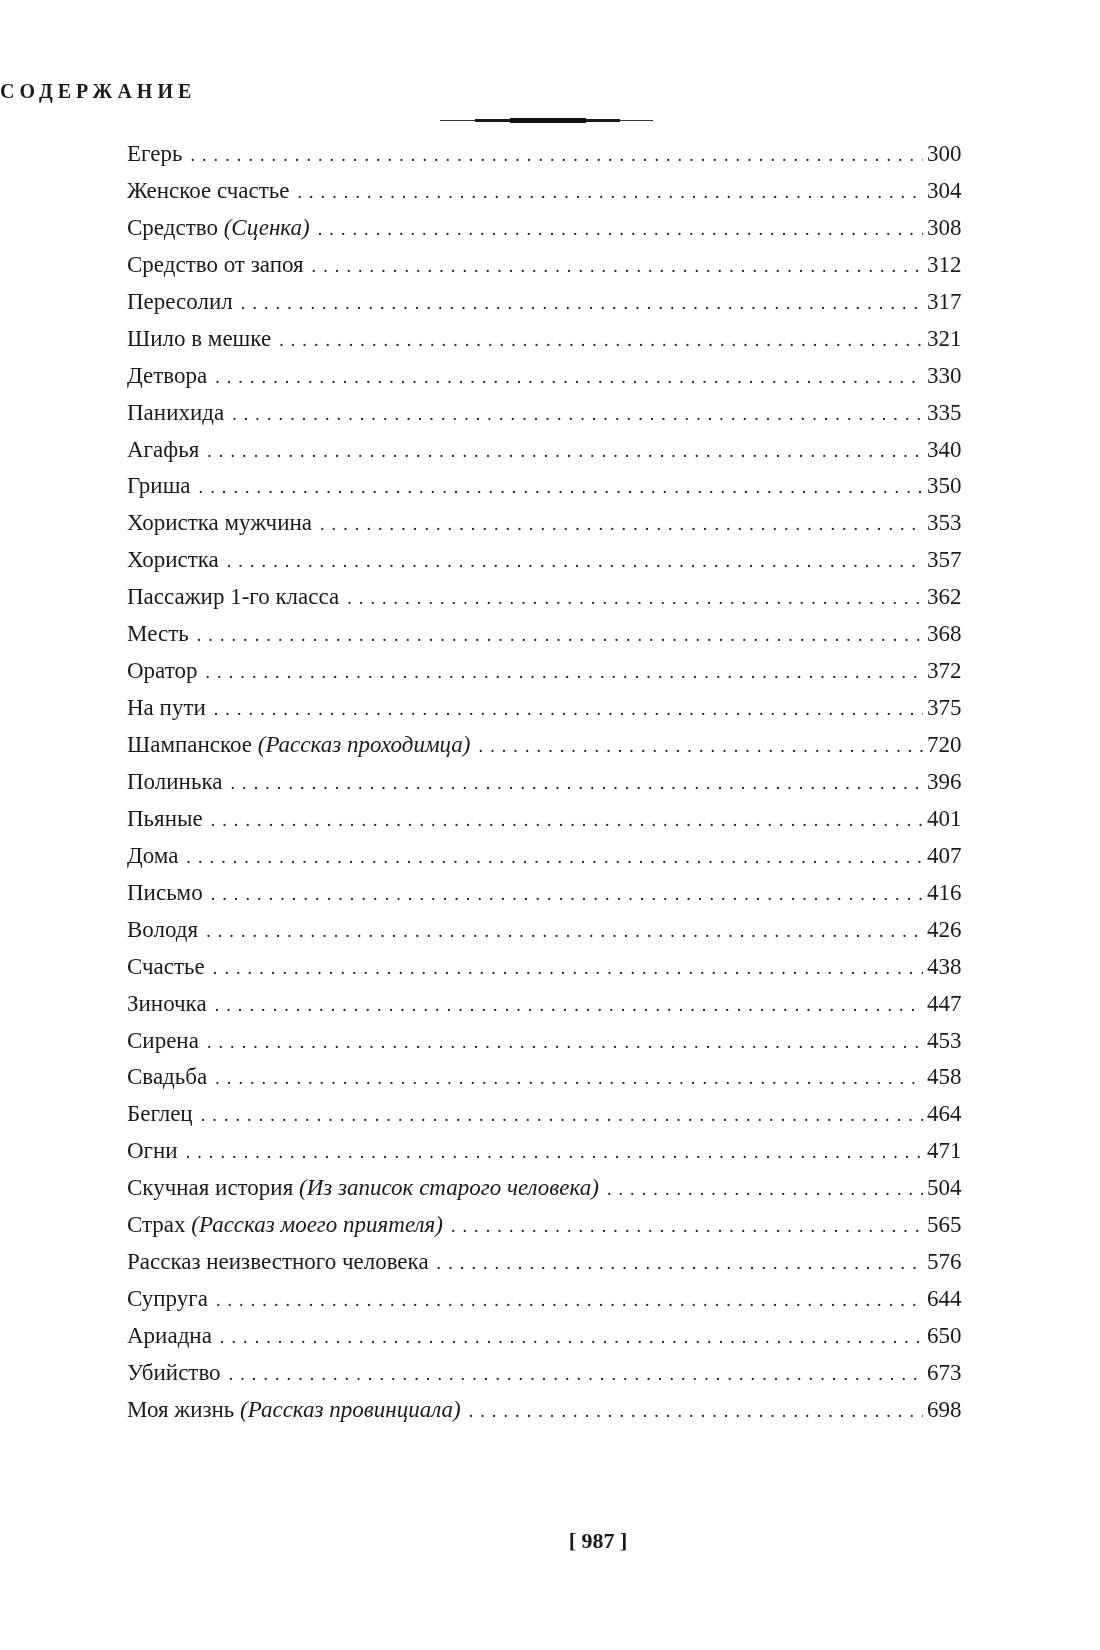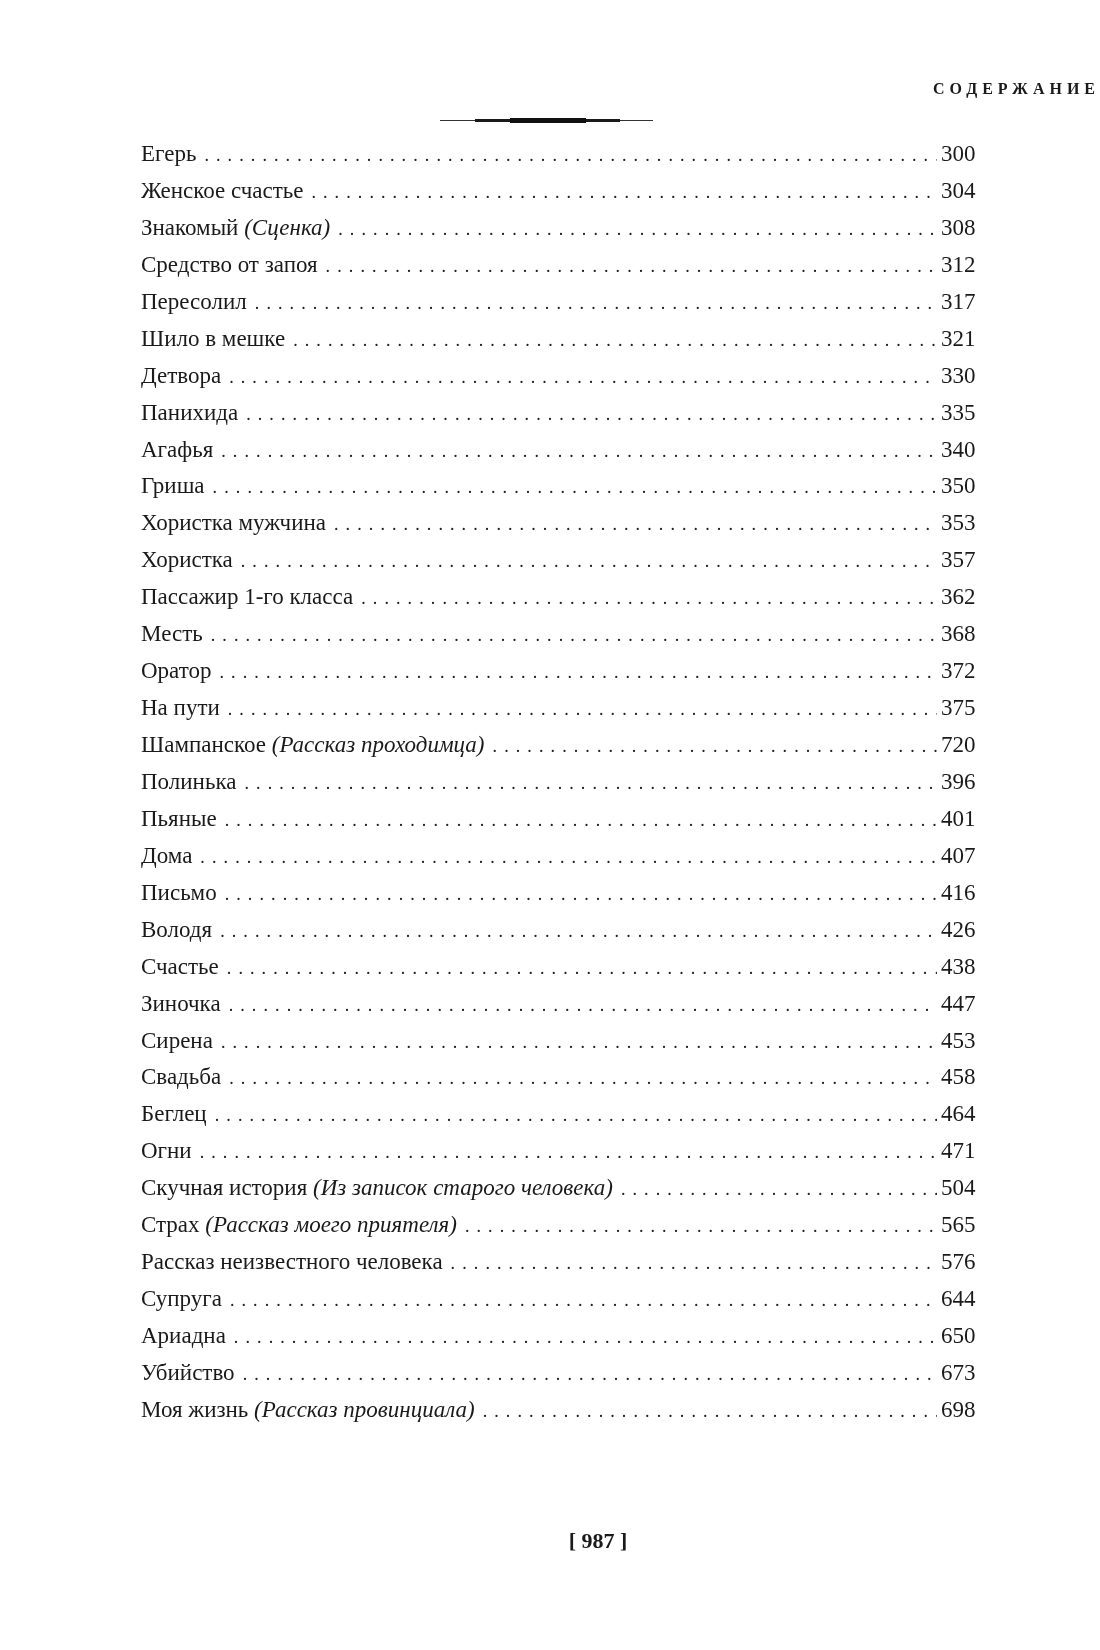--- a/index.html
+++ b/index.html
@@ -1,24 +1,24 @@
 <!DOCTYPE html>
 <html><head>
 <meta charset="utf-8">
 <style>
   html, body { margin: 0; padding: 0; background: #ffffff; }
   body { width: 1100px; height: 1650px; position: relative; overflow: hidden;
          font-family: "Liberation Serif", "DejaVu Serif", serif; color: #1a1a1a; }
-  .title { position: absolute; top: 80px; left: 0; width: 1100px; text-align: right;
-           font-size: 16px; font-weight: bold; letter-spacing: 5px; color: #1a1a1a; }
+  .title { position: absolute; top: 80px; left: 0; width: 1100px; text-align: left;
+           font-size: 20px; font-weight: bold; letter-spacing: 5px; color: #1a1a1a; }
   .rule { position: absolute; top: 118px; left: 440px; width: 213px; height: 6px; }
   .rule .thin { position: absolute; left: 0; right: 0; top: 2px; height: 1px; background: #333; }
   .rule .mid { position: absolute; left: 35px; width: 145px; top: 1px; height: 3px; background: #1a1a1a; }
   .rule .thick { position: absolute; left: 70px; width: 76px; top: 0; height: 5px; background: #111; }
-  .toc { position: absolute; top: 136px; left: 141px; width: 840px; margin: 0; padding: 0; list-style: none; }
+  .toc { position: absolute; top: 136px; left: 127px; width: 840px; margin: 0; padding: 0; list-style: none; }
   .entry { display: flex; align-items: baseline; height: 36.95px; font-size: 23px; line-height: 36.95px; white-space: nowrap; }
   .entry .name { flex: 0 0 auto; }
   .entry .sub { font-style: italic; }
   .entry .leader { flex: 1 1 auto; overflow: hidden; margin: 0 4px 0 8px; letter-spacing: 6.2px; color: #222; font-size: 18px; }
   .entry .leader::before { content: ". . . . . . . . . . . . . . . . . . . . . . . . . . . . . . . . . . . . . . . . . . . . . . . . . . . . . . . . . . . . . . . . . . . . . . . . . . . . . . . . . . . . . . . . . . . . . . . . . . . . . . . . . . . . . . . . . . . . . . . . . . . . . . . . . . . . . . . . . . . . . . . . . . ."; letter-spacing: 0; word-spacing: 2.6px; }
   .entry .page { flex: 0 0 auto; text-align: left; min-width: 40px; }
   .footer { position: absolute; top: 1528px; left: 0; width: 1100px; text-align: center;
             font-size: 22px; font-weight: bold; padding-left: 48px; }
 </style>
 </head>
@@ -36,21 +36,21 @@
       <span class="name"><span>Егерь</span></span>
       <span class="leader"></span>
       <span class="page">300</span>
     </li>
     <li class="entry">
       <span class="name"><span>Женское счастье</span></span>
       <span class="leader"></span>
       <span class="page">304</span>
     </li>
     <li class="entry">
-      <span class="name"><span>Знакомый</span> <span class="sub">(Сценка)</span></span>
+      <span class="name"><span>Средство</span> <span class="sub">(Сценка)</span></span>
       <span class="leader"></span>
       <span class="page">308</span>
     </li>
     <li class="entry">
       <span class="name"><span>Средство от запоя</span></span>
       <span class="leader"></span>
       <span class="page">312</span>
     </li>
     <li class="entry">
       <span class="name"><span>Пересолил</span></span>

